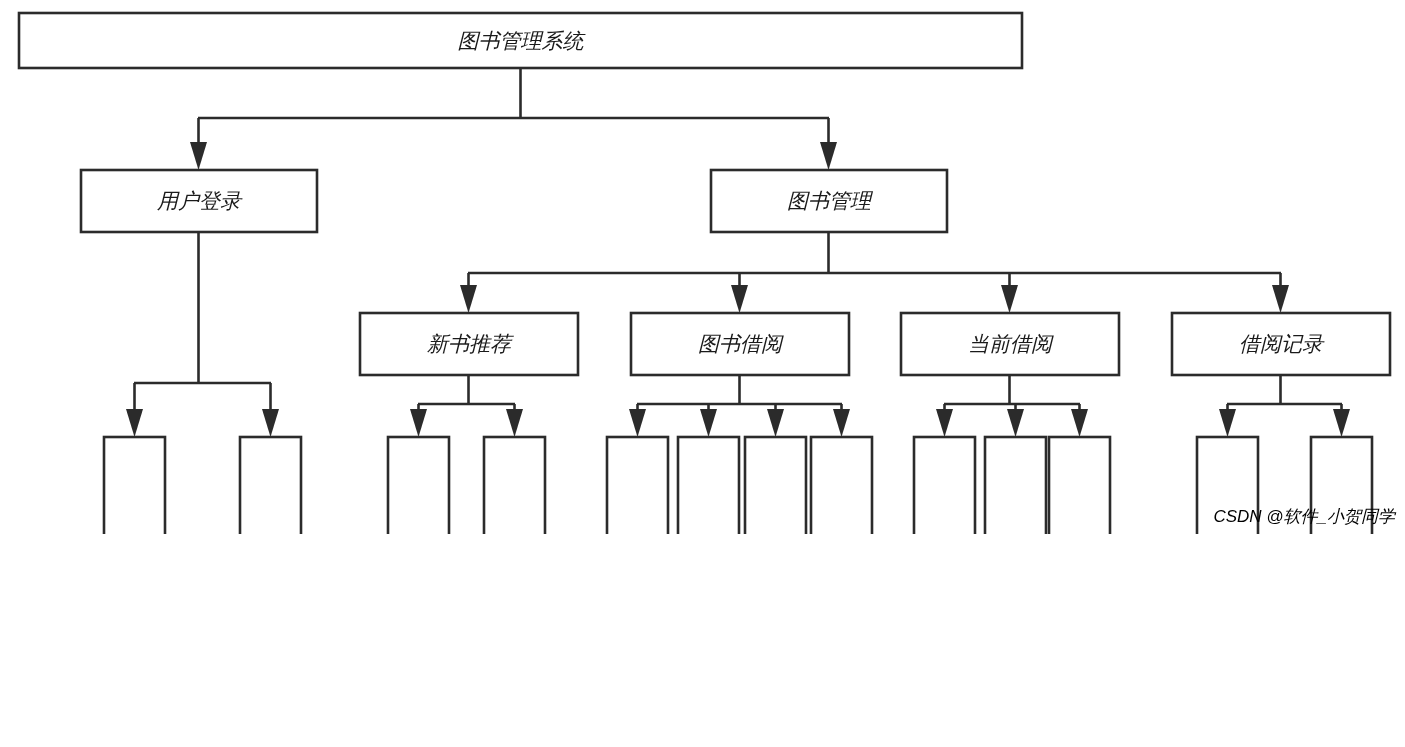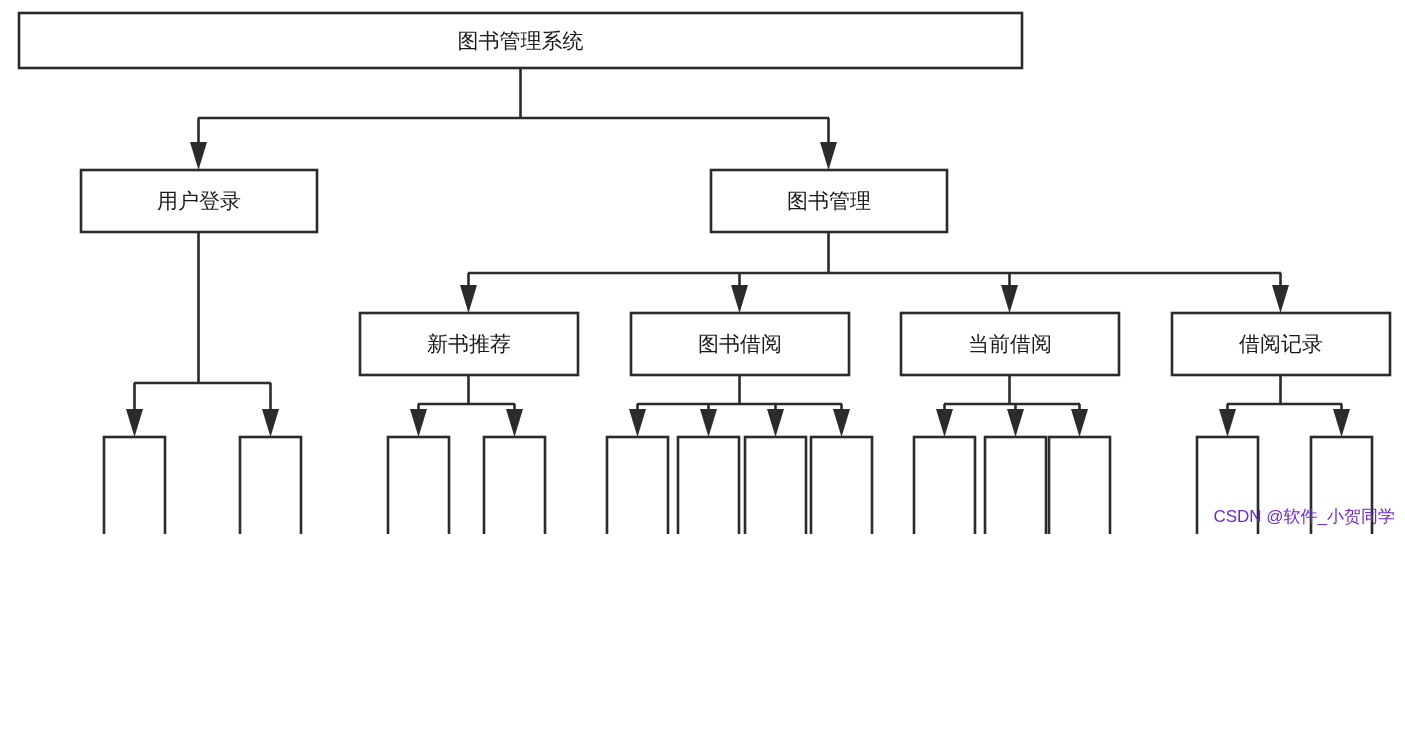--- a/index.html
+++ b/index.html
@@ -10,20 +10,21 @@
   }
   body {
     font-family: "Liberation Sans", "DejaVu Sans", sans-serif;
   }
   #diagram-root {
     position: relative;
     width: 1405px;
     height: 534px;
     background: #ffffff;
     overflow: hidden;
+    font-style: italic;
   }
   svg#diagram-svg {
     position: absolute;
     left: 0;
     top: 0;
     width: 1405px;
     height: 747px;
     display: block;
   }
   .node-box {
@@ -56,21 +57,21 @@
     text-orientation: upright;
     text-anchor: middle;
     letter-spacing: 2px;
   }
   .watermark {
     position: absolute;
     right: 10px;
     bottom: 6px;
     font-family: "Liberation Sans", "DejaVu Sans", sans-serif;
     font-size: 17px;
-    color: #6d28d9;
+    color: #000000;
     white-space: nowrap;
     pointer-events: none;
     user-select: none;
   }
 </style>
 </head>
 <body>
 
 <div id="diagram-root">
 

